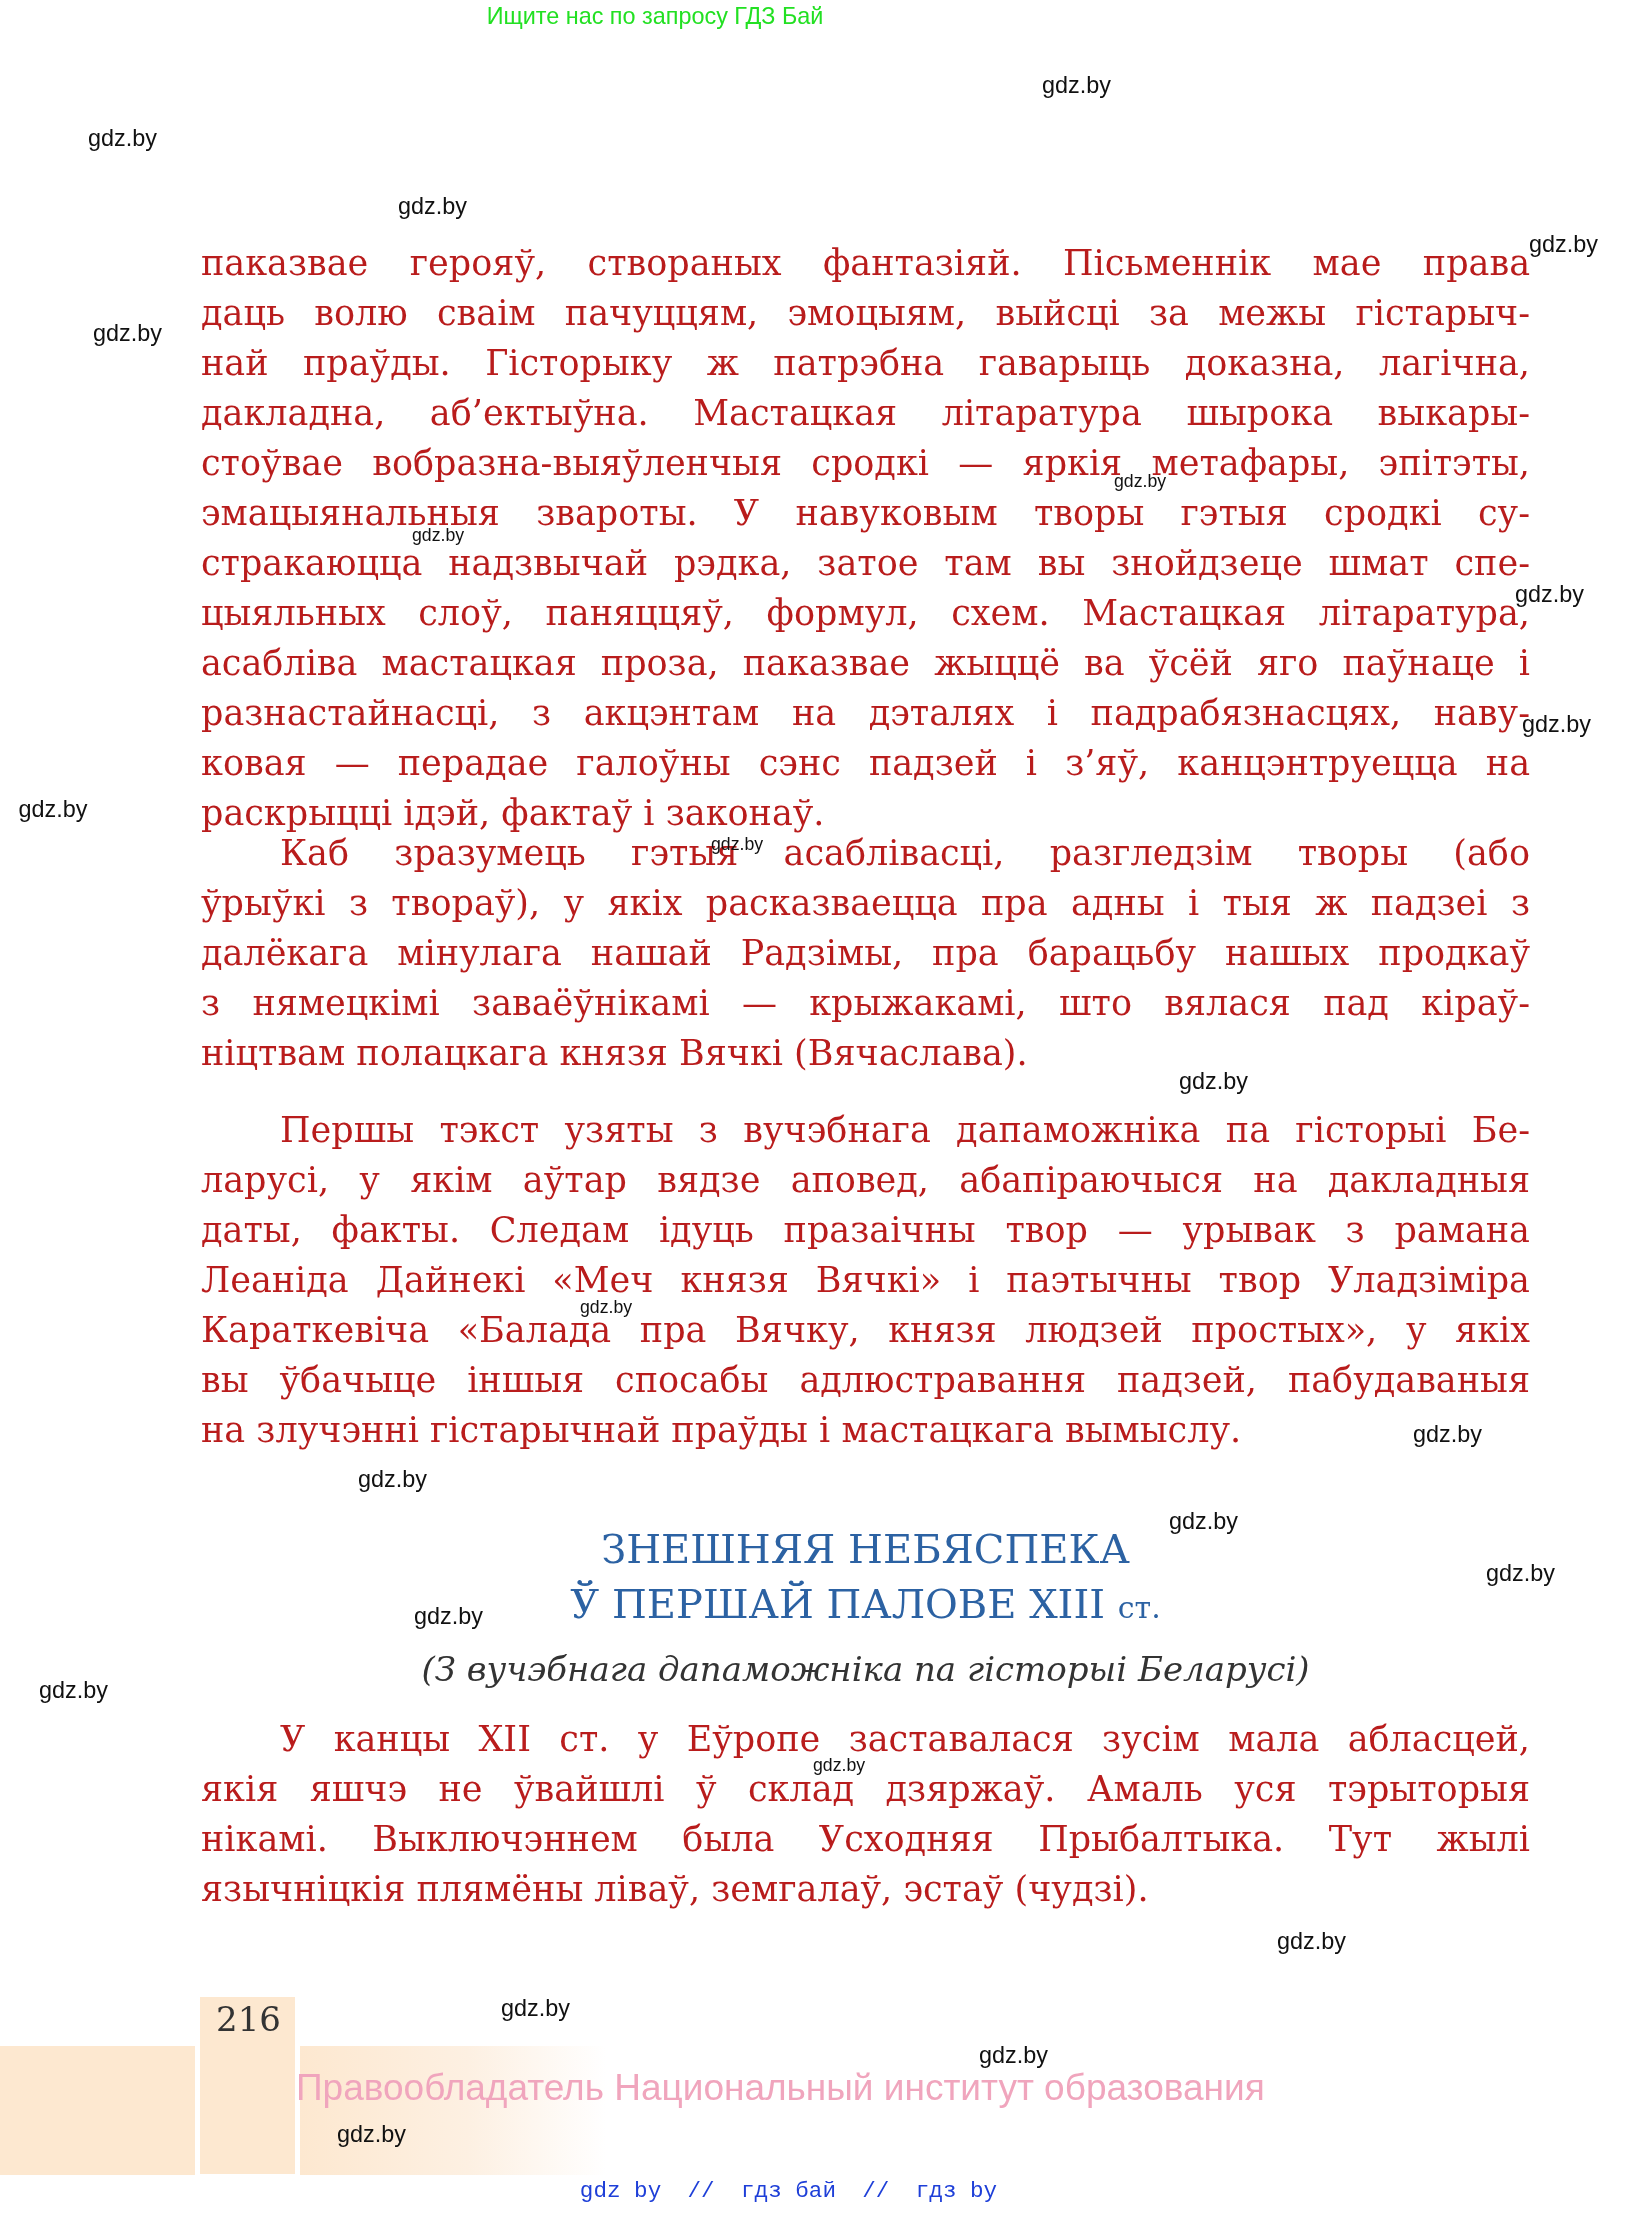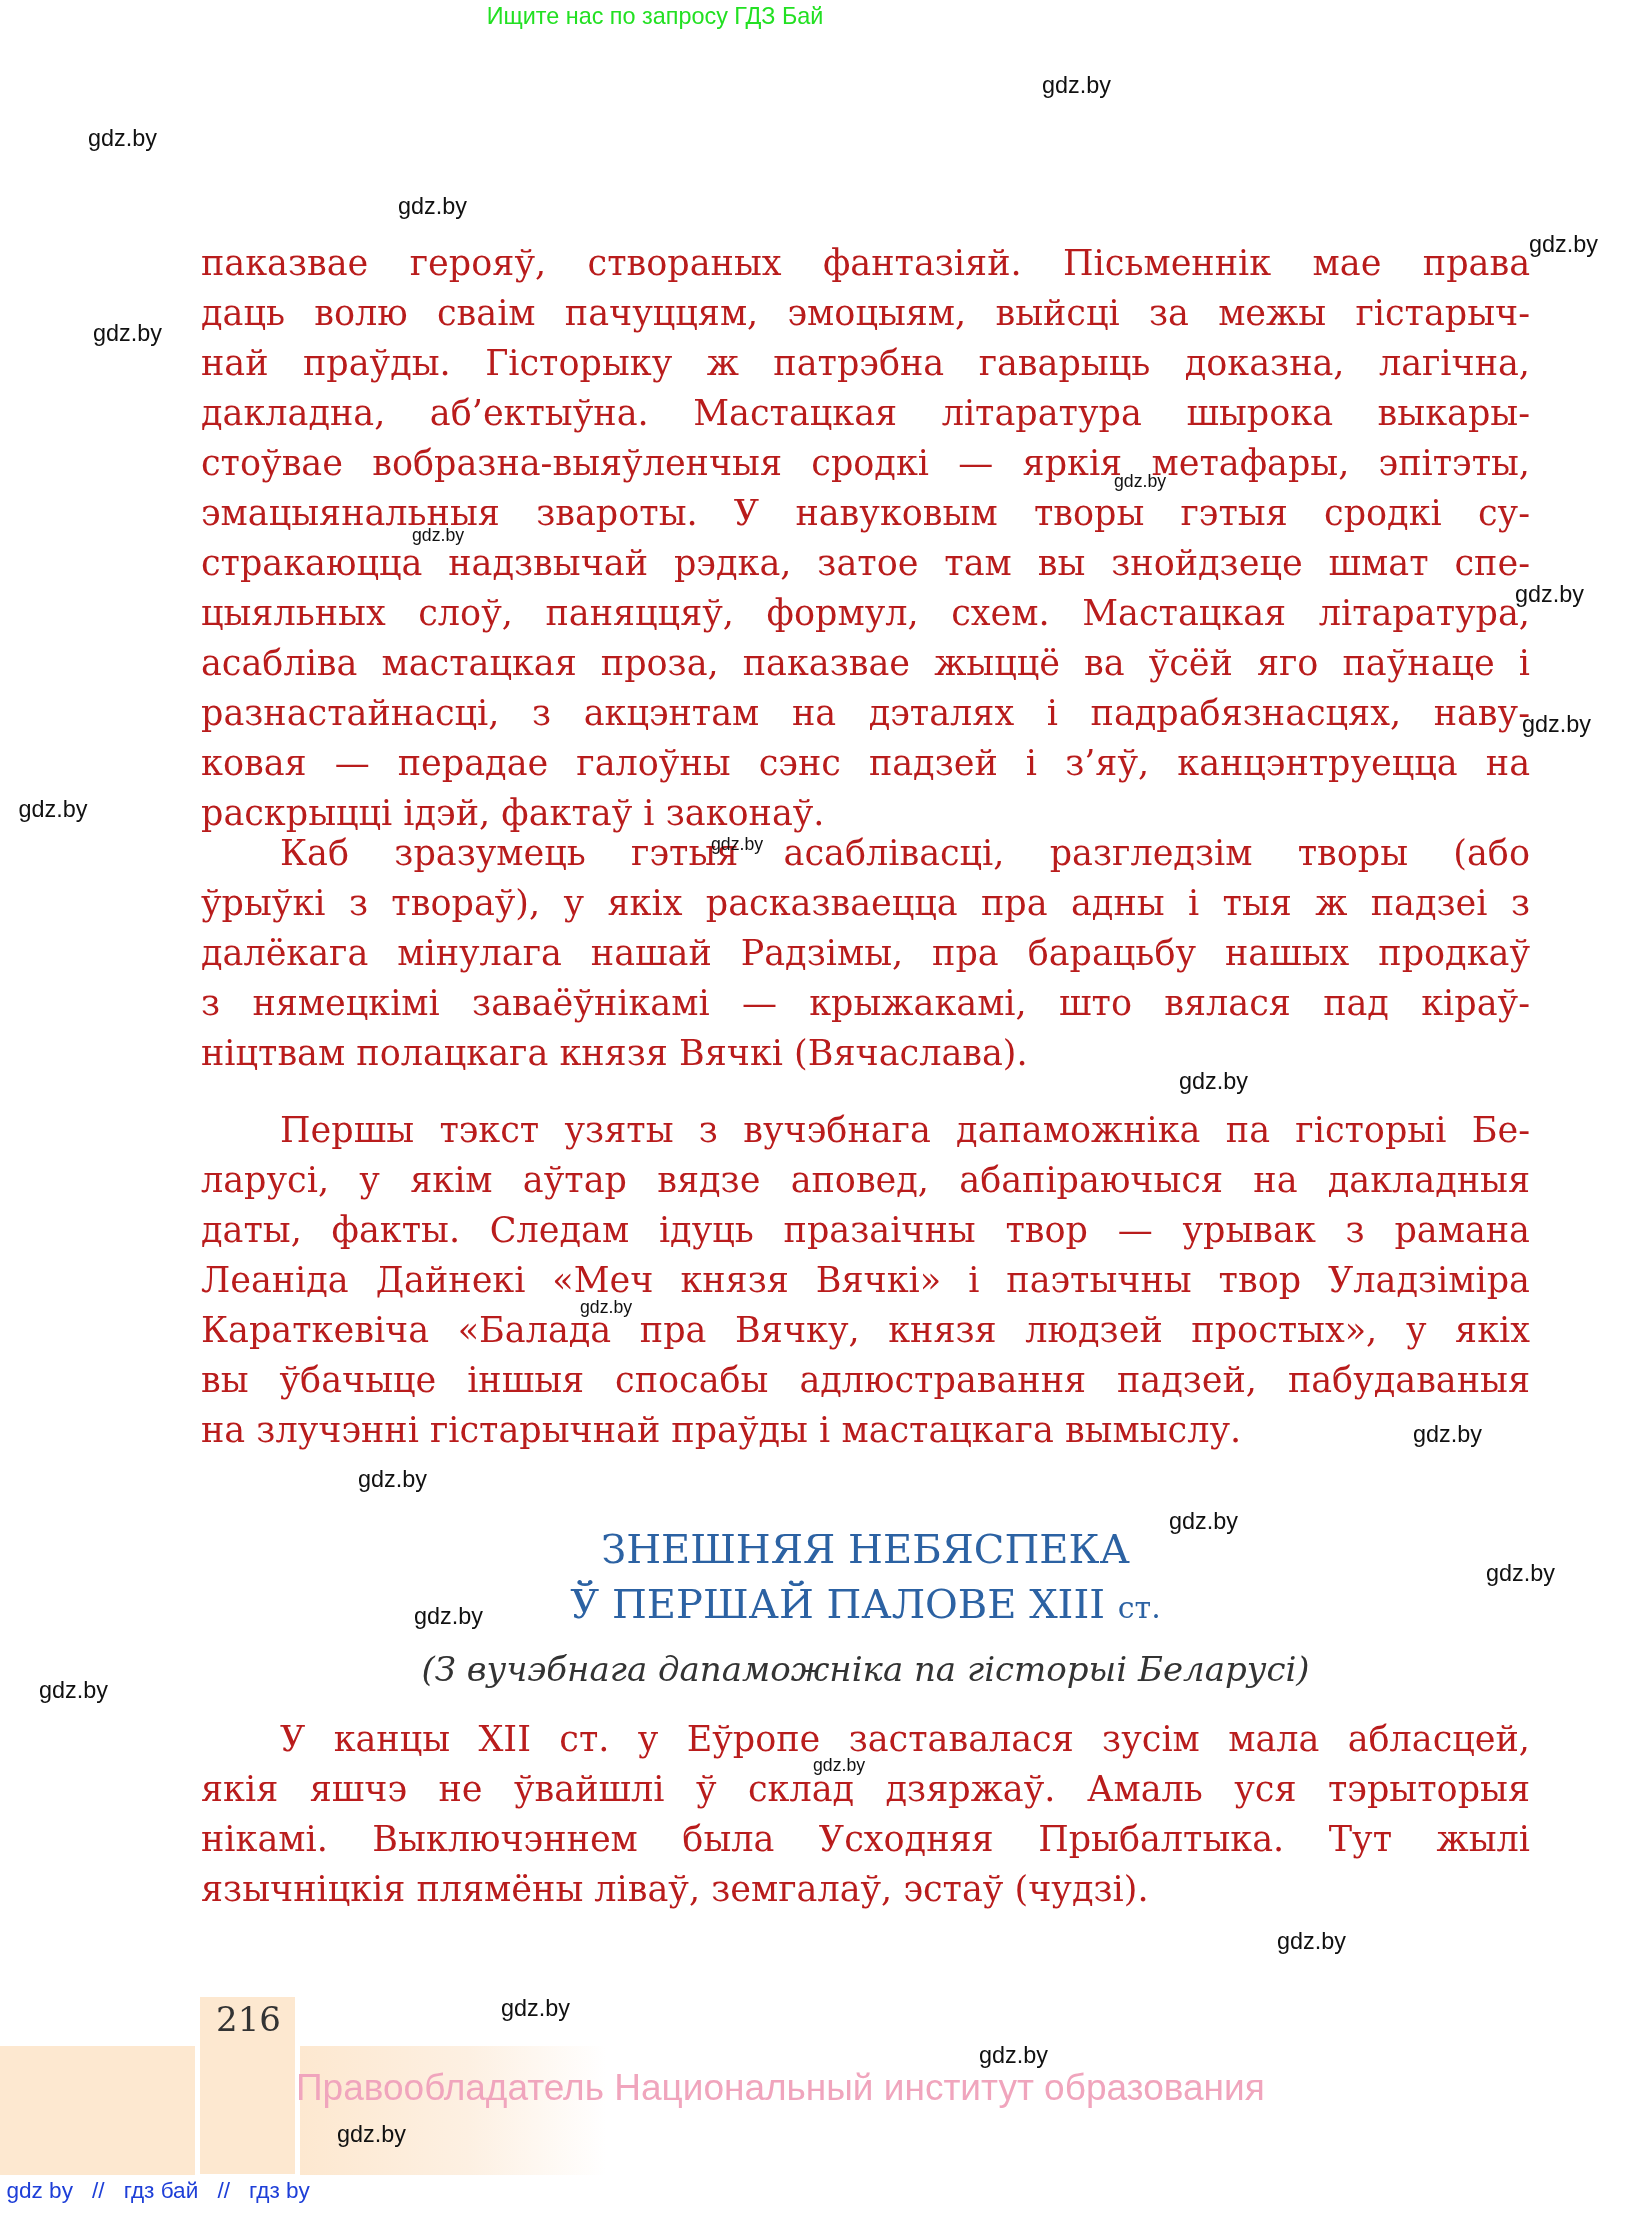--- a/index.html
+++ b/index.html
@@ -40,22 +40,22 @@
   .peach-num { position: absolute; left: 200px; top: 1997px; width: 95px; height: 177px; background: #fde8d0; }
   .peach-grad { position: absolute; left: 300px; top: 2046px; width: 306px; height: 129px;
     background: linear-gradient(to right, #fde8d0 0%, #fdf0e2 55%, #ffffff 100%); }
   .page-num { position: absolute; left: 216px; top: 1999px; font-size: 34px; color: #333333;
     font-family: "DejaVu Serif", "Liberation Serif", serif; }
   .rights {
     position: absolute; left: 296px; top: 2067px; font-family: "Liberation Sans", sans-serif;
     font-size: 37px; color: #f0a5bd; white-space: nowrap;
   }
   .footer-links {
-    position: absolute; top: 2178px; left: 0; width: 1577px; 
-    font-family: Liberation Sans, sans-serif; font-size: 22.6px; color: #1e3fd8;
+    position: absolute; top: 2178px; left: 0; width: 1577px; text-align: center;
+    font-family: Liberation Mono, monospace; font-size: 22.6px; color: #1e3fd8;
   }
   .footer-links span { margin: 0 6.4px; }
 </style>
 </head>
 <body>
 
 <div class="top-banner">Ищите нас по запросу ГДЗ Бай</div>
 
 <div class="body-text" style="top:238px;">
   <span class="line">паказвае герояў, створаных фантазіяй. Пісьменнік мае права</span>

